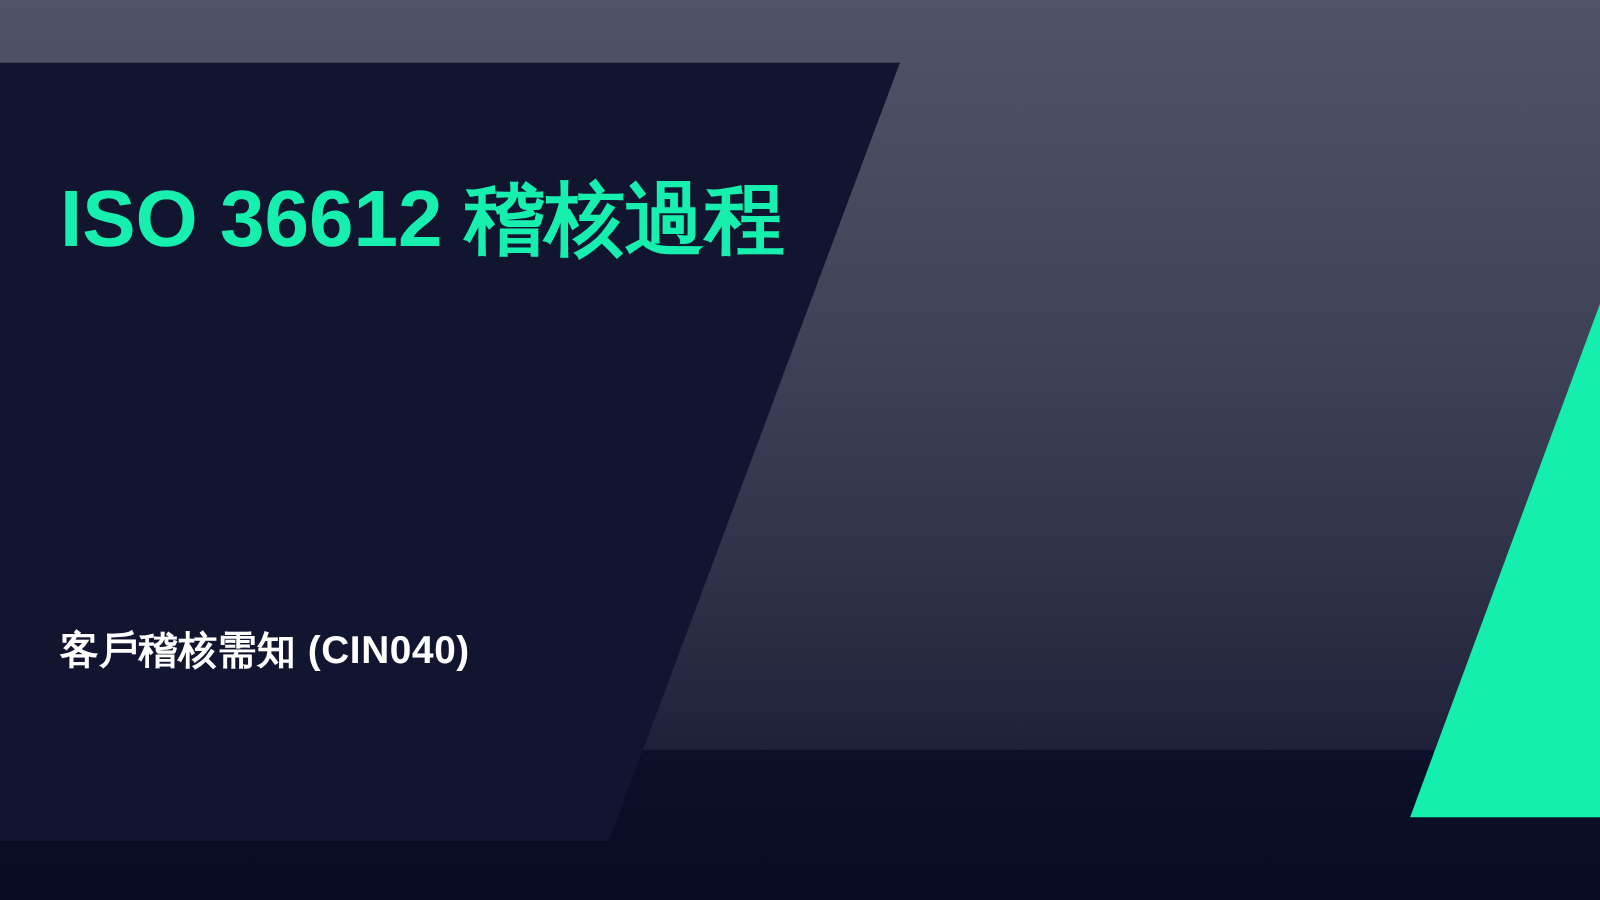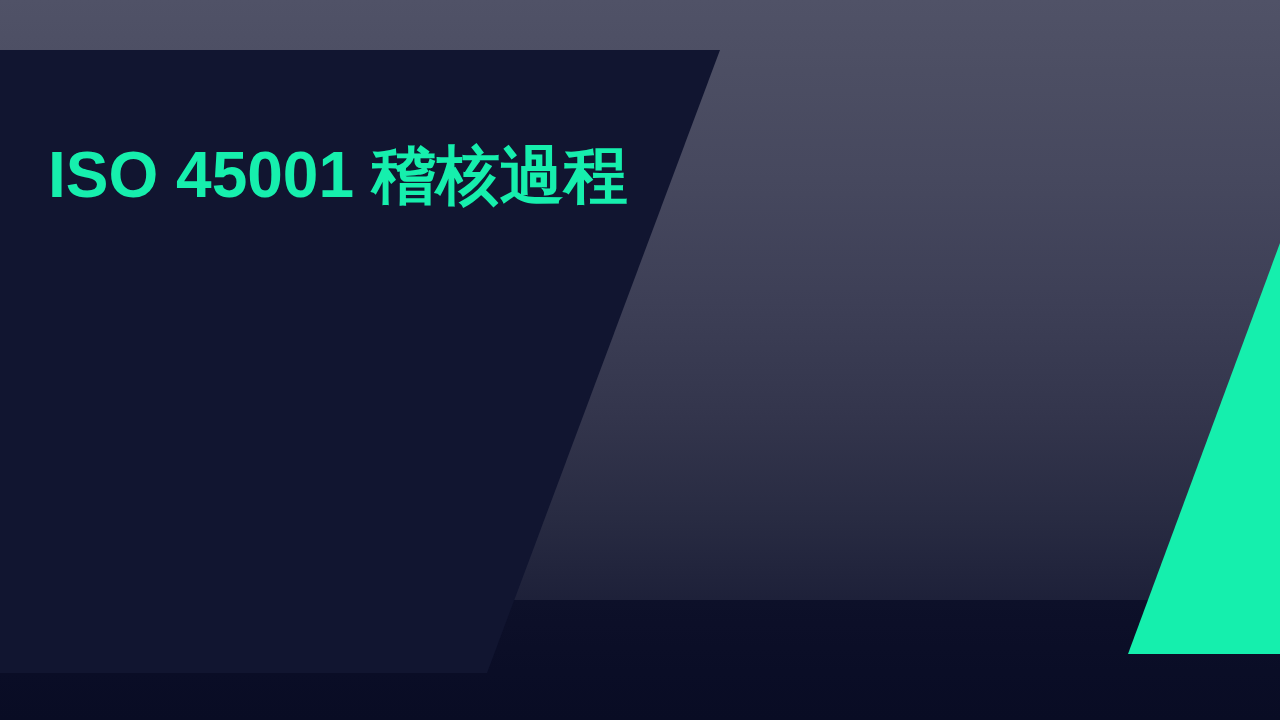--- a/index.html
+++ b/index.html
@@ -107,16 +107,17 @@
 
   <div class="bg-gradient"></div>
 
   <div class="bottom-band"></div>
 
   <div class="accent-triangle"></div>
 
   <div class="dark-panel"></div>
 
   <div class="text-block">
-    <h1 class="slide-title">ISO 45001 稽核過程</h1>
+    <h1 class="slide-title">ISO 36612 稽核過程</h1>
+    <p class="slide-subtitle">客戶稽核需知 (CIN040)</p>
   </div>
 
 </div>
 
 </body></html>

